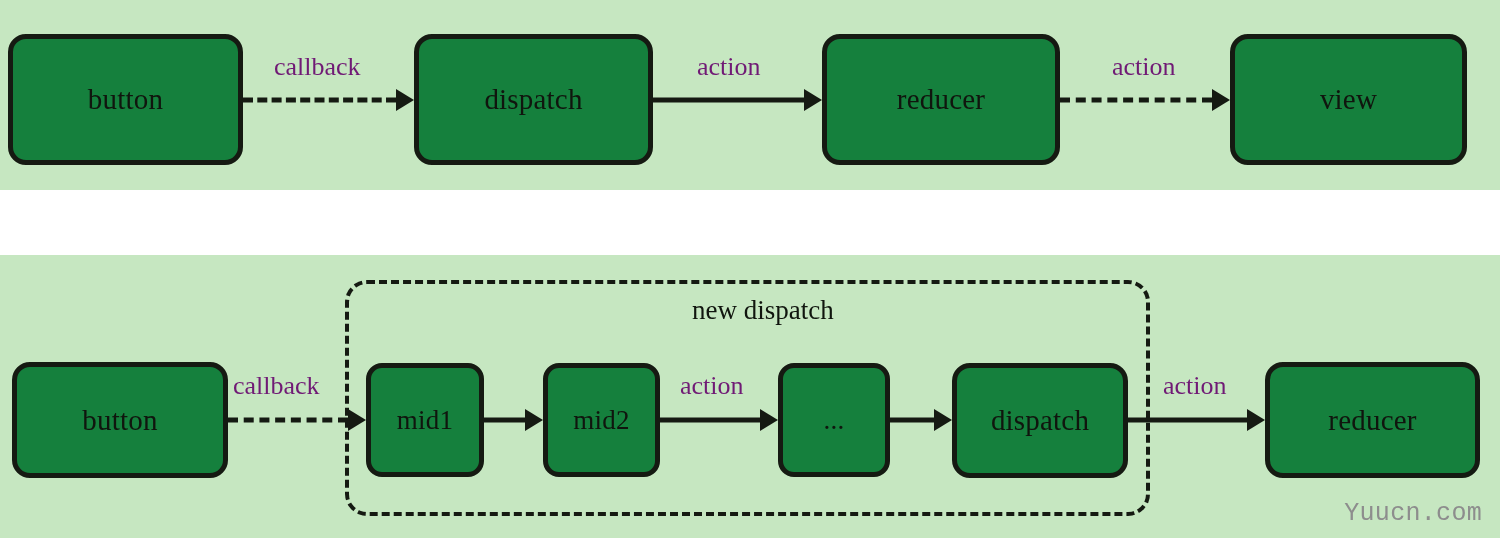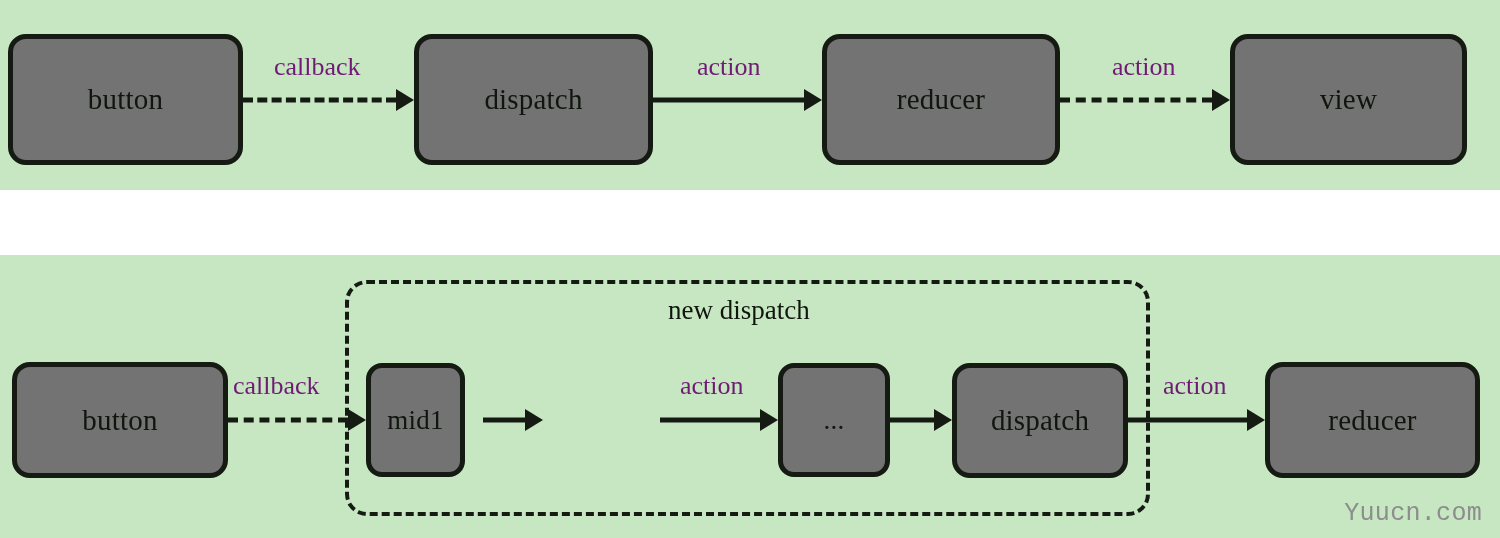--- a/index.html
+++ b/index.html
@@ -19,21 +19,21 @@
     left: 0;
     width: 1500px;
     background: #c6e7c1;
   }
   #panel-top   { top: 0px;   height: 190px; }
   #panel-bottom{ top: 255px; height: 283px; }
 
   .node {
     position: absolute;
     box-sizing: border-box;
-    background: #737373;
+    background: #15803d;
     border: 5px solid #151a12;
     border-radius: 18px;
     display: flex;
     align-items: center;
     justify-content: center;
     color: #10150e;
     font-size: 29px;
     letter-spacing: 0.2px;
   }
   .node.small { border-radius: 16px; font-size: 27px; border-width: 5px; }
@@ -135,32 +135,35 @@
   </div>
   <div class="edge-label" style="left:1112px; top:54px;">
     <span>action</span>
   </div>
 
 </div>
 
 <div class="panel" id="panel-bottom">
 
   <div class="dashed-group" style="left:345px; top:25px; width:805px; height:236px;"></div>
-  <div class="group-label" style="left:668px; top:42px;">
+  <div class="group-label" style="left:692px; top:42px;">
     <span>new dispatch</span>
   </div>
 
   <div class="node" style="left:12px; top:107px; width:216px; height:116px;">
     <span>button</span>
   </div>
 
-  <div class="node small" style="left:366px; top:108px; width:99px; height:114px;">
+  <div class="node small" style="left:366px; top:108px; width:118px; height:114px;">
     <span>mid1</span>
   </div>
 
+  <div class="node small" style="left:543px; top:108px; width:117px; height:114px;">
+    <span>mid2</span>
+  </div>
 
   <div class="node small" style="left:778px; top:108px; width:112px; height:114px;">
     <span>...</span>
   </div>
 
   <div class="node" style="left:952px; top:108px; width:176px; height:115px;">
     <span>dispatch</span>
   </div>
 
   <div class="node" style="left:1265px; top:107px; width:215px; height:116px;">

